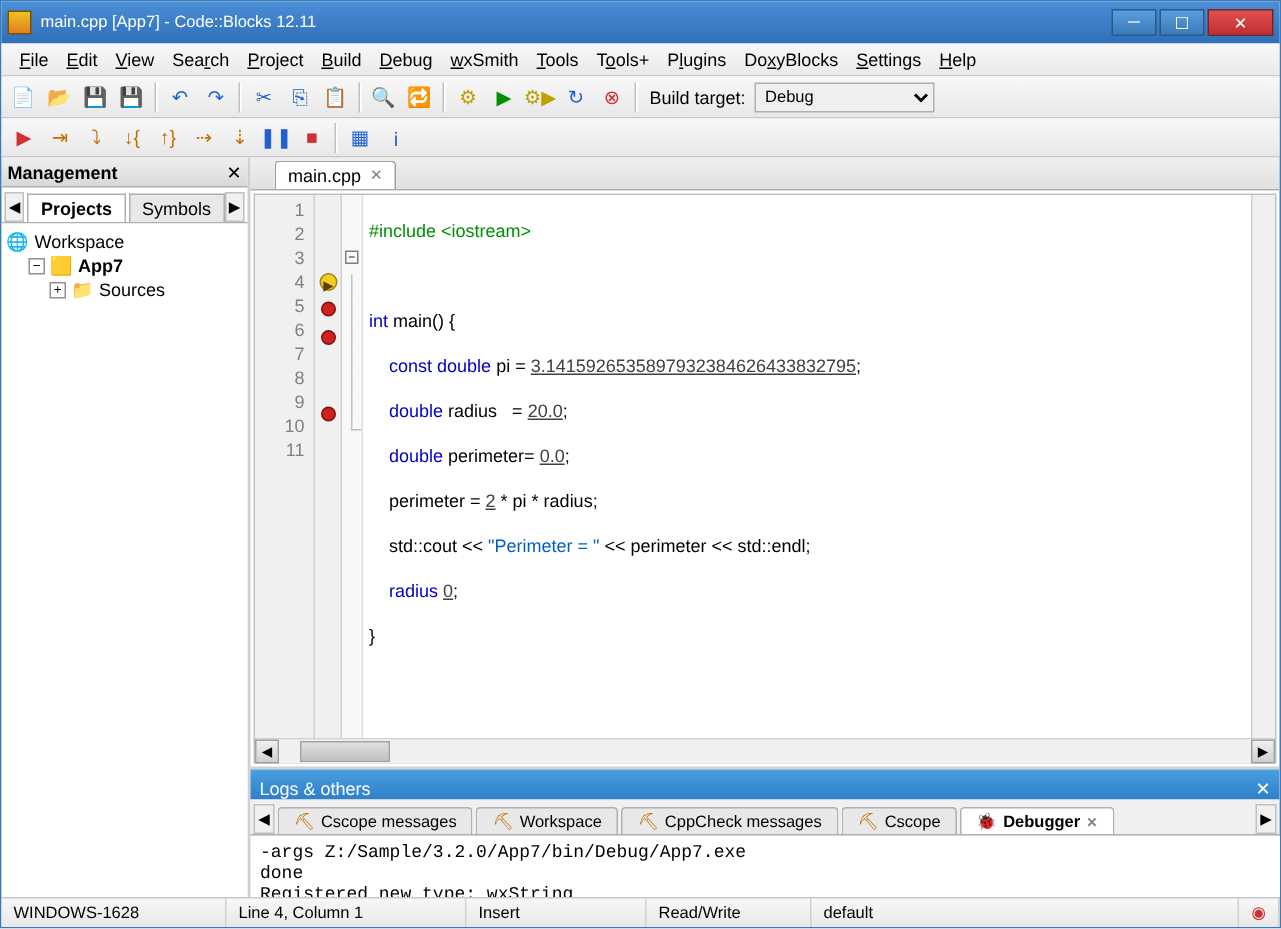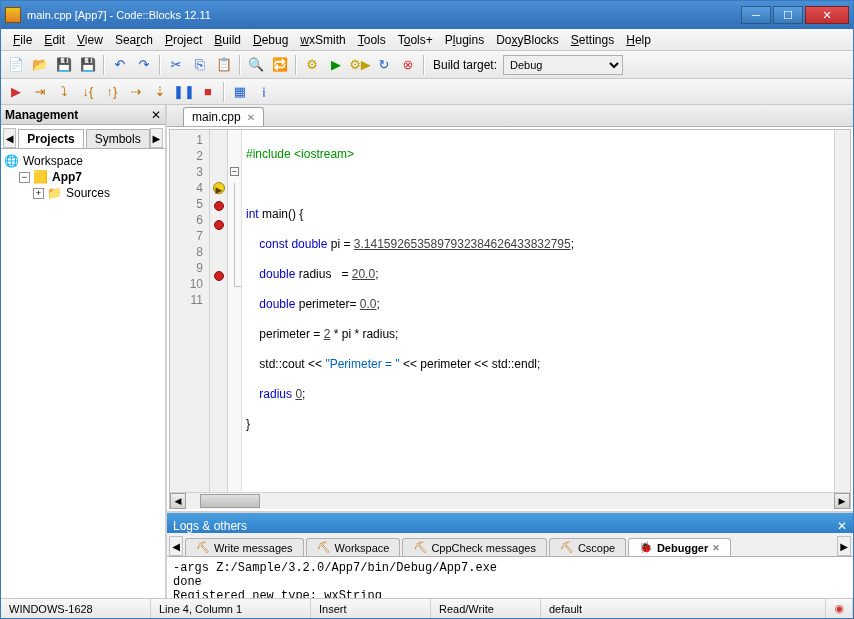--- a/index.html
+++ b/index.html
@@ -276,21 +276,21 @@
 
       <div class="logs-panel">
         <div class="logs-header">
           <span>Logs &amp; others</span>
           <span class="close-x">✕</span>
         </div>
         <div class="logs-tabs">
           <div class="mgmt-tab-nav">◀</div>
           <div class="logs-tab">
               <span class="c-orange">⛏</span>
-              <span>Write messages</span>
+              <span>Cscope messages</span>
             </div>
           <div class="logs-tab">
               <span class="c-orange">⛏</span>
               <span>Workspace</span>
             </div>
           <div class="logs-tab">
               <span class="c-orange">⛏</span>
               <span>CppCheck messages</span>
             </div>
           <div class="logs-tab">

